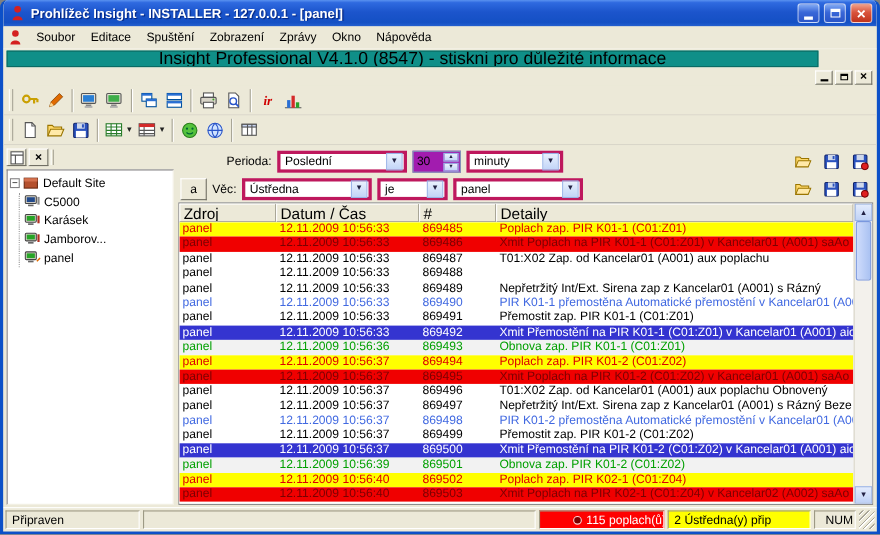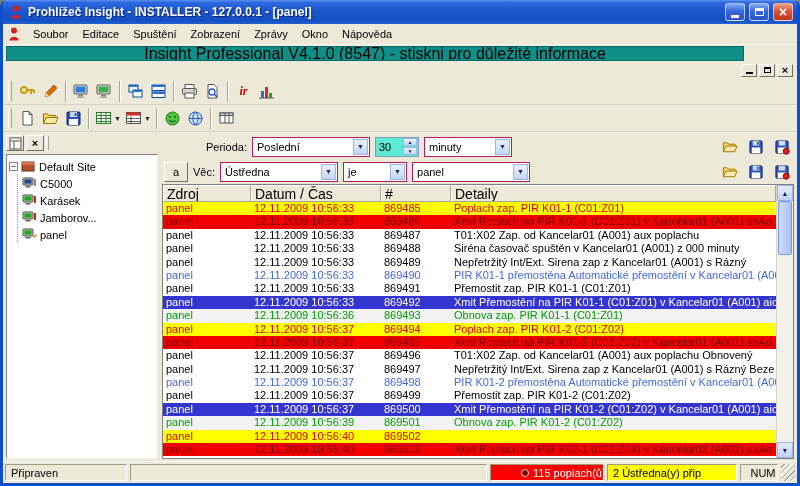--- a/index.html
+++ b/index.html
@@ -46,25 +46,25 @@
   .ph-grip { width:3px; height:14px; border-left:1px solid #fff; border-right:1px solid #a9a697; }
   .tree { flex:1; background:#fff; border:1px solid; border-color:#848284 #f1efe2 #f1efe2 #848284; padding:3px 2px; font-size:11px; overflow:hidden; }
   .tree-row { display:flex; align-items:center; gap:3px; height:17px; white-space:nowrap; }
   .expander { width:9px; height:9px; flex:0 0 9px; border:1px solid #848284; background:#fff; display:flex; align-items:center; justify-content:center; }
   .expander::after { content:"−"; font-size:9px; line-height:1; margin-top:-1px; }
   .tree-children { margin-left:8px; border-left:1px dotted #9a9a9a; padding-left:4px; }
 
   .main-pane { flex:1; display:flex; flex-direction:column; overflow:hidden; }
   .filter-row { height:25px; flex:0 0 25px; display:flex; align-items:center; gap:5px; font-size:11px; padding:0 2px; }
   .flabel { white-space:nowrap; }
-  .combo { height:20px; background:#fff; border:1px solid #be185d; display:flex; align-items:center; }
+  .combo { height:20px; background:#fff; border:3px solid #be185d; display:flex; align-items:center; }
   .combo .txt { flex:1; padding:0 4px; white-space:nowrap; overflow:hidden; }
   .combo .arrow { width:15px; height:16px; margin:1px; background:linear-gradient(180deg,#e9f1fd,#c2d5f8); border:1px solid #9ab4e8; display:flex; align-items:center; justify-content:center; }
   .combo .arrow::after { content:"▼"; font-size:7px; color:#224; }
-  .spin { width:44px; height:20px; background:#5eead4; border:1px solid #7f9db9; display:flex;align-items:center; }
+  .spin { width:44px; height:20px; background:#a21caf; border:1px solid #7f9db9; display:flex; }
   .spin .val { flex:1; padding:0 3px; display:flex; align-items:center; }
   .spin .btns { width:14px; display:flex; flex-direction:column; margin:1px; gap:1px; }
   .spin .btns span { flex:1; background:linear-gradient(180deg,#e9f1fd,#c2d5f8); border:1px solid #9ab4e8; display:flex; align-items:center; justify-content:center; font-size:5px; color:#224; }
   .small-btn { width:24px; height:20px; background:#ece9d8; border:1px solid; border-color:#fff #716f64 #716f64 #fff; display:flex; align-items:center; justify-content:center; font-size:11px; }
   .fspacer { flex:1; }
   .mini-tool { width:21px; height:21px; display:flex; align-items:center; justify-content:center; }
 
   
   .grid { flex:1; display:flex; border:1px solid #808080; background:#fff; overflow:hidden; }
   .grid-main { flex:1; display:flex; flex-direction:column; overflow:hidden; }
@@ -455,21 +455,20 @@
               <div class="grid-row normal">
                 <div class="cell c-zdroj">panel</div>
                 <div class="cell c-datum">12.11.2009 10:56:33</div>
                 <div class="cell c-num">869487</div>
                 <div class="cell c-det">T01:X02 Zap. od Kancelar01 (A001) aux poplachu</div>
               </div>
               <div class="grid-row normal">
                 <div class="cell c-zdroj">panel</div>
                 <div class="cell c-datum">12.11.2009 10:56:33</div>
                 <div class="cell c-num">869488</div>
-                <div class="cell c-det">Siréna časovač spuštěn v Kancelar01 (A001) z 000 minuty</div>
               </div>
               <div class="grid-row normal">
                 <div class="cell c-zdroj">panel</div>
                 <div class="cell c-datum">12.11.2009 10:56:33</div>
                 <div class="cell c-num">869489</div>
                 <div class="cell c-det">Nepřetržitý Int/Ext. Sirena zap z Kancelar01 (A001) s Rázný</div>
               </div>
               <div class="grid-row bypass">
                 <div class="cell c-zdroj">panel</div>
                 <div class="cell c-datum">12.11.2009 10:56:33</div>
@@ -539,20 +538,21 @@
               <div class="grid-row restore">
                 <div class="cell c-zdroj">panel</div>
                 <div class="cell c-datum">12.11.2009 10:56:39</div>
                 <div class="cell c-num">869501</div>
                 <div class="cell c-det">Obnova zap. PIR K01-2 (C01:Z02)</div>
               </div>
               <div class="grid-row alarm">
                 <div class="cell c-zdroj">panel</div>
                 <div class="cell c-datum">12.11.2009 10:56:40</div>
                 <div class="cell c-num">869502</div>
+                <div class="cell c-det">Poplach zap. PIR K02-1 (C01:Z04)</div>
               </div>
               <div class="grid-row xmit-alarm">
                 <div class="cell c-zdroj">panel</div>
                 <div class="cell c-datum">12.11.2009 10:56:40</div>
                 <div class="cell c-num">869503</div>
                 <div class="cell c-det">Xmit Poplach na PIR K02-1 (C01:Z04) v Kancelar02 (A002) saAo</div>
               </div>
             </div>
         </div>
         <div class="vscroll">

